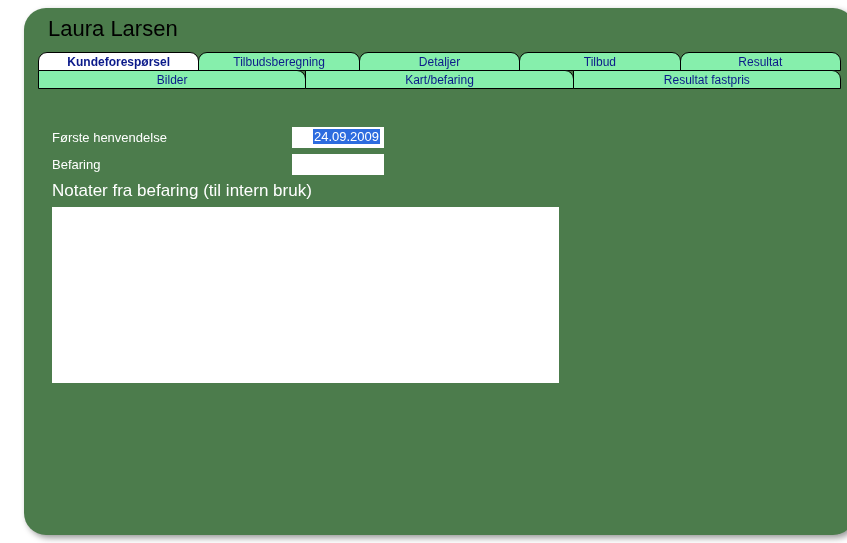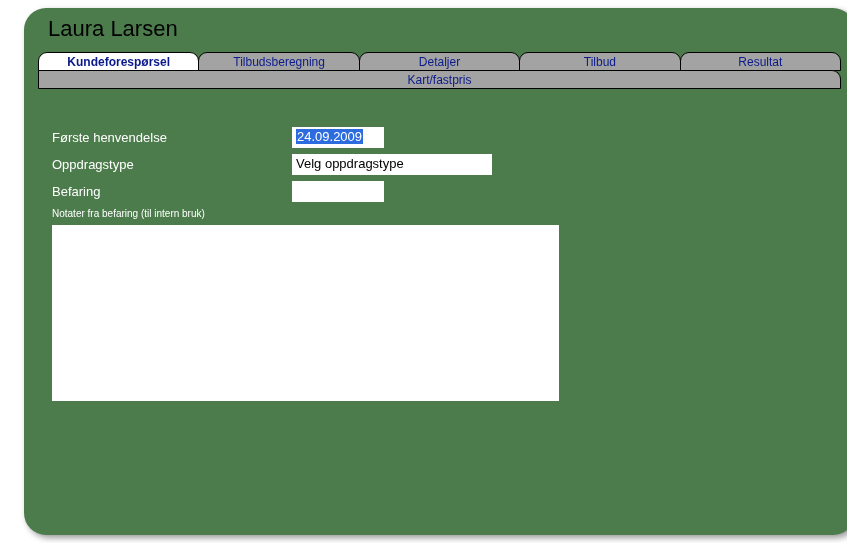--- a/index.html
+++ b/index.html
@@ -31,21 +31,21 @@
     display: flex;
     width: 100%;
   }
   .tab {
     flex: 1;
     height: 19px;
     line-height: 18px;
     text-align: center;
     font-size: 12px;
     color: #0b1a8a;
-    background: #a3a3a3;
+    background: #86efac;
     border: 1px solid #000;
     border-top-left-radius: 9px;
     border-top-right-radius: 9px;
     cursor: pointer;
     position: relative;
   }
   .tab + .tab { margin-left: -1px; }
   .tab-row + .tab-row .tab { border-top-left-radius: 0; }
   .tab-row + .tab-row { margin-top: -1px; }
   .tab.active {
@@ -71,34 +71,35 @@
   .field {
     background: #fff;
     color: #000;
     height: 21px;
     font-size: 13px;
     padding: 2px 4px;
     border: none;
   }
   .field.date {
     width: 92px;
+    text-align: right;
   }
   .field.date .sel {
     background: #2d6cdf;
     color: #fff;
     padding: 0 1px;
   }
   .field.select {
     width: 200px;
   }
   .field.small {
     width: 92px;
   }
   .notes-label {
-    font-size: 10px;
+    font-size: 17px;
     color: #ffffff;
     margin-top: 4px;
     margin-bottom: 6px;
   }
   .notes-box {
     background: #fff;
     width: 507px;
     height: 176px;
     border: none;
   }
@@ -112,35 +113,33 @@
 
   <div class="tabs-wrap">
     <div class="tab-row">
       <div class="tab active">Kundeforespørsel</div>
       <div class="tab">Tilbudsberegning</div>
       <div class="tab">Detaljer</div>
       <div class="tab">Tilbud</div>
       <div class="tab">Resultat</div>
     </div>
     <div class="tab-row">
-      <div class="tab">Kart/fastpris</div>
+      <div class="tab">Bilder</div>
+      <div class="tab">Kart/befaring</div>
+      <div class="tab">Resultat fastpris</div>
     </div>
   </div>
 
   <div class="form-area">
 
     <div class="form-row">
       <div class="form-label">Første henvendelse</div>
       <div class="field date"><span class="sel">24.09.2009</span></div>
     </div>
 
-    <div class="form-row">
-      <div class="form-label">Oppdragstype</div>
-      <div class="field select">Velg oppdragstype</div>
-    </div>
 
     <div class="form-row">
       <div class="form-label">Befaring</div>
       <div class="field small"></div>
     </div>
 
     <div class="notes-label">Notater fra befaring (til intern bruk)</div>
     <div class="notes-box"></div>
 
   </div>

